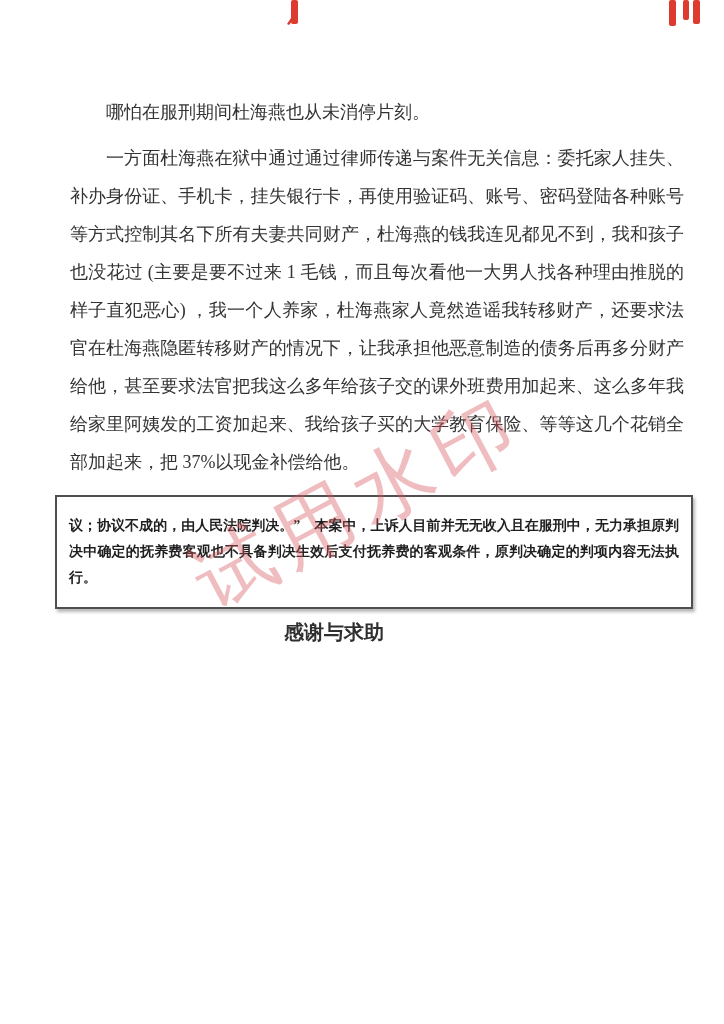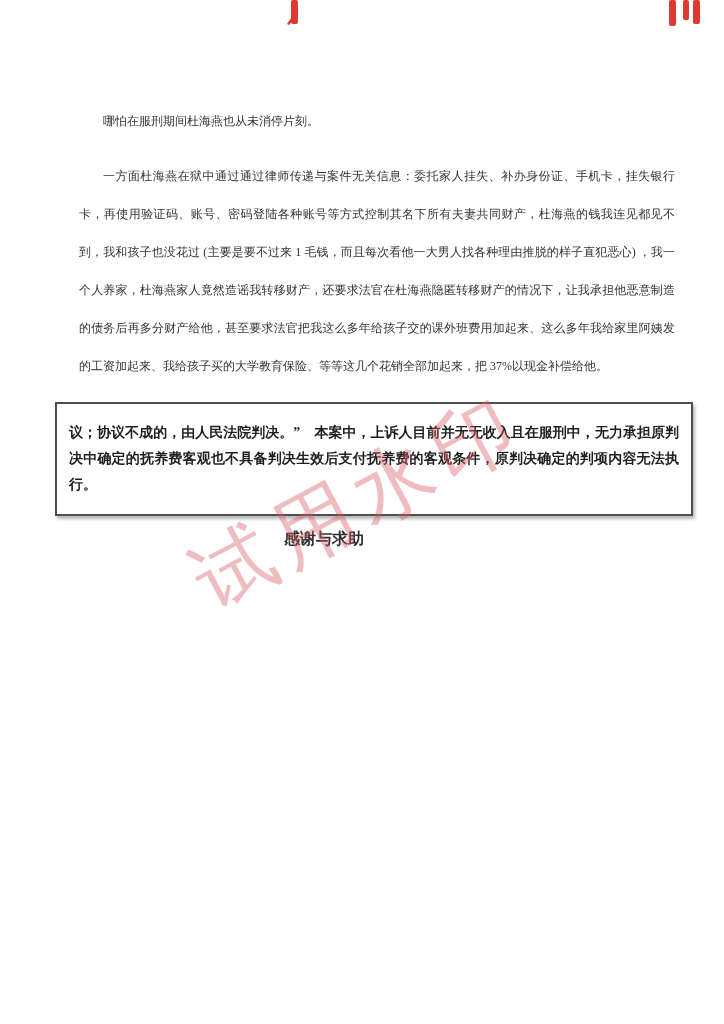--- a/index.html
+++ b/index.html
@@ -21,42 +21,42 @@
     font-size:80px;letter-spacing:10px;line-height:84px;white-space:nowrap;
     color:rgba(216,88,94,0.40);
     transform:rotate(-28deg);transform-origin:center center;
     pointer-events:none;z-index:3;
     font-family:"Liberation Serif","DejaVu Serif",serif;
   }
 
   .content{position:relative;z-index:2;padding:85px 32px 0 62px;}
 
   .para{
-    margin:17px;font-size:12px;line-height:38px;
+    margin:8px;font-size:18px;line-height:38px;
     text-align:justify;text-justify:inter-ideograph;
     text-indent:2em;letter-spacing:0px;
   }
   .doc-link{
     font-style:italic;font-weight:bold;text-decoration:underline;
     color:#2e2e2e;cursor:pointer;
   }
   .emoji{display:inline-block;vertical-align:-5px;margin-left:4px;}
 
   .quote{
     margin:14px 0 0 -7px;width:610px;padding:16px 12px;
     border:2px solid #4f4f4f;background:#ffffff;
     box-shadow:2px 3px 3px rgba(0,0,0,0.28);
     font-weight:bold;font-size:14px;line-height:26px;
     text-align:justify;color:#1f1f1f;
     font-family:"Liberation Serif","DejaVu Serif",serif;
   }
 
   .heading{
     margin:12px 0 0 222px;width:fit-content;
-    font-size:16px;font-weight:bold;line-height:22px;color:#2f2f2f;
+    font-size:20px;font-weight:bold;line-height:22px;color:#2f2f2f;
   }
   .closing{margin-top:10px;text-indent:3em;}
 </style>
 </head>
 <body>
 
 <div class="page">
 
   <div class="top-frag left">
     <svg width="16" height="27" viewBox="0 0 16 27">

